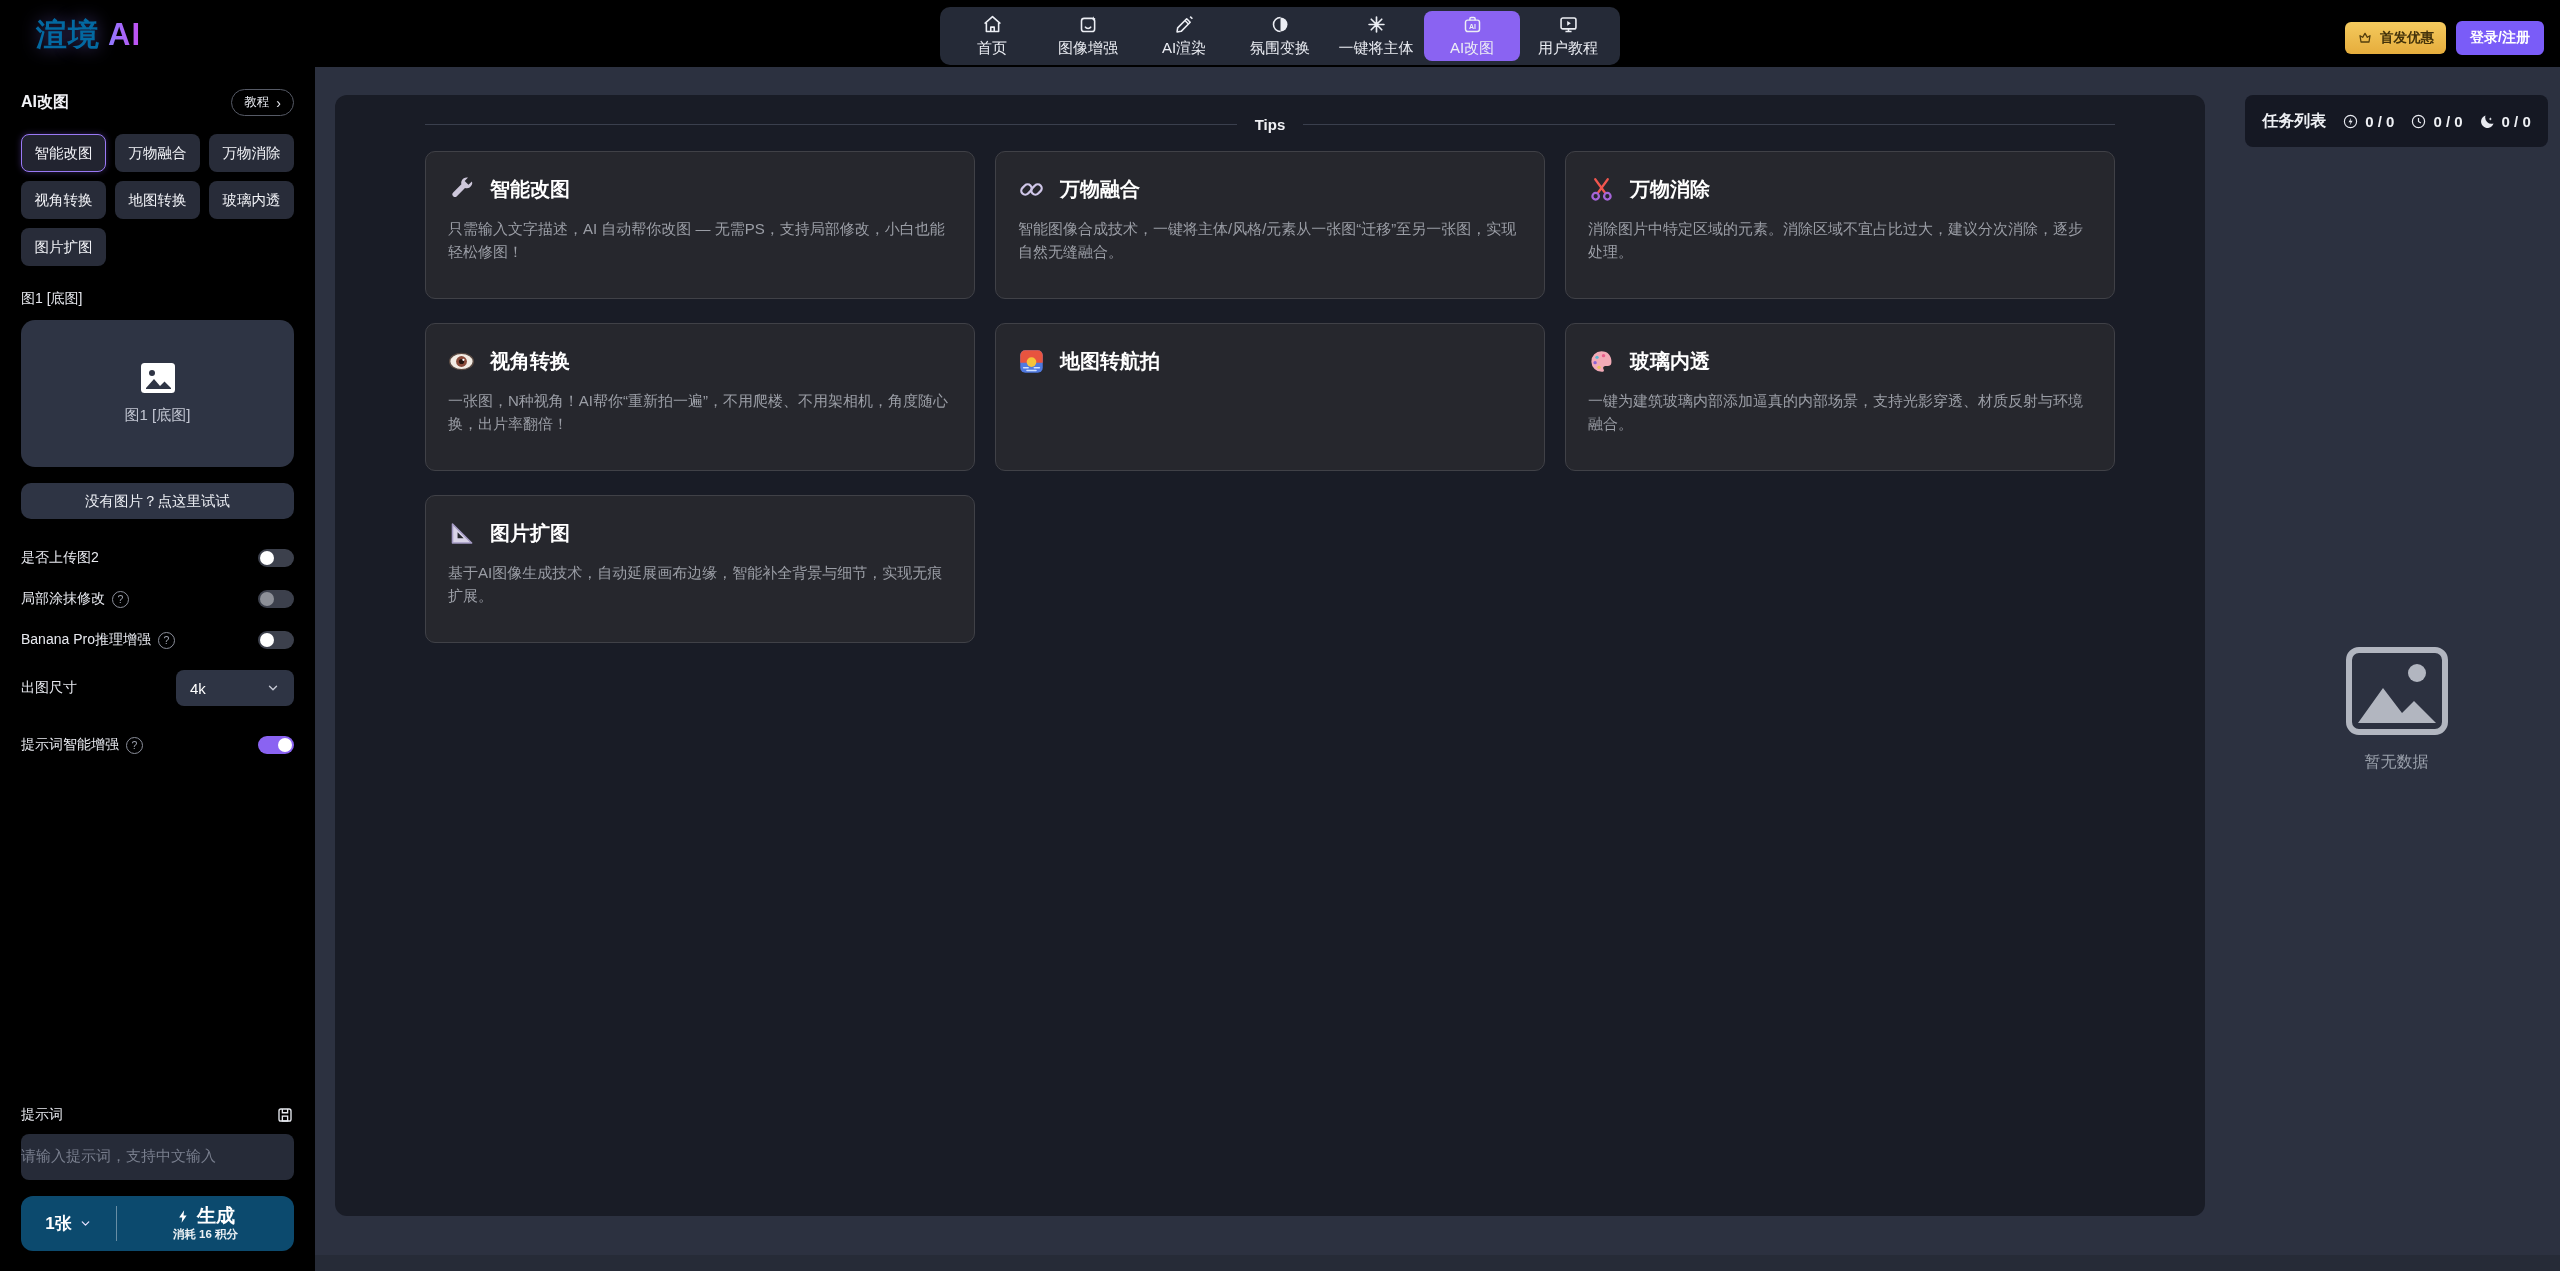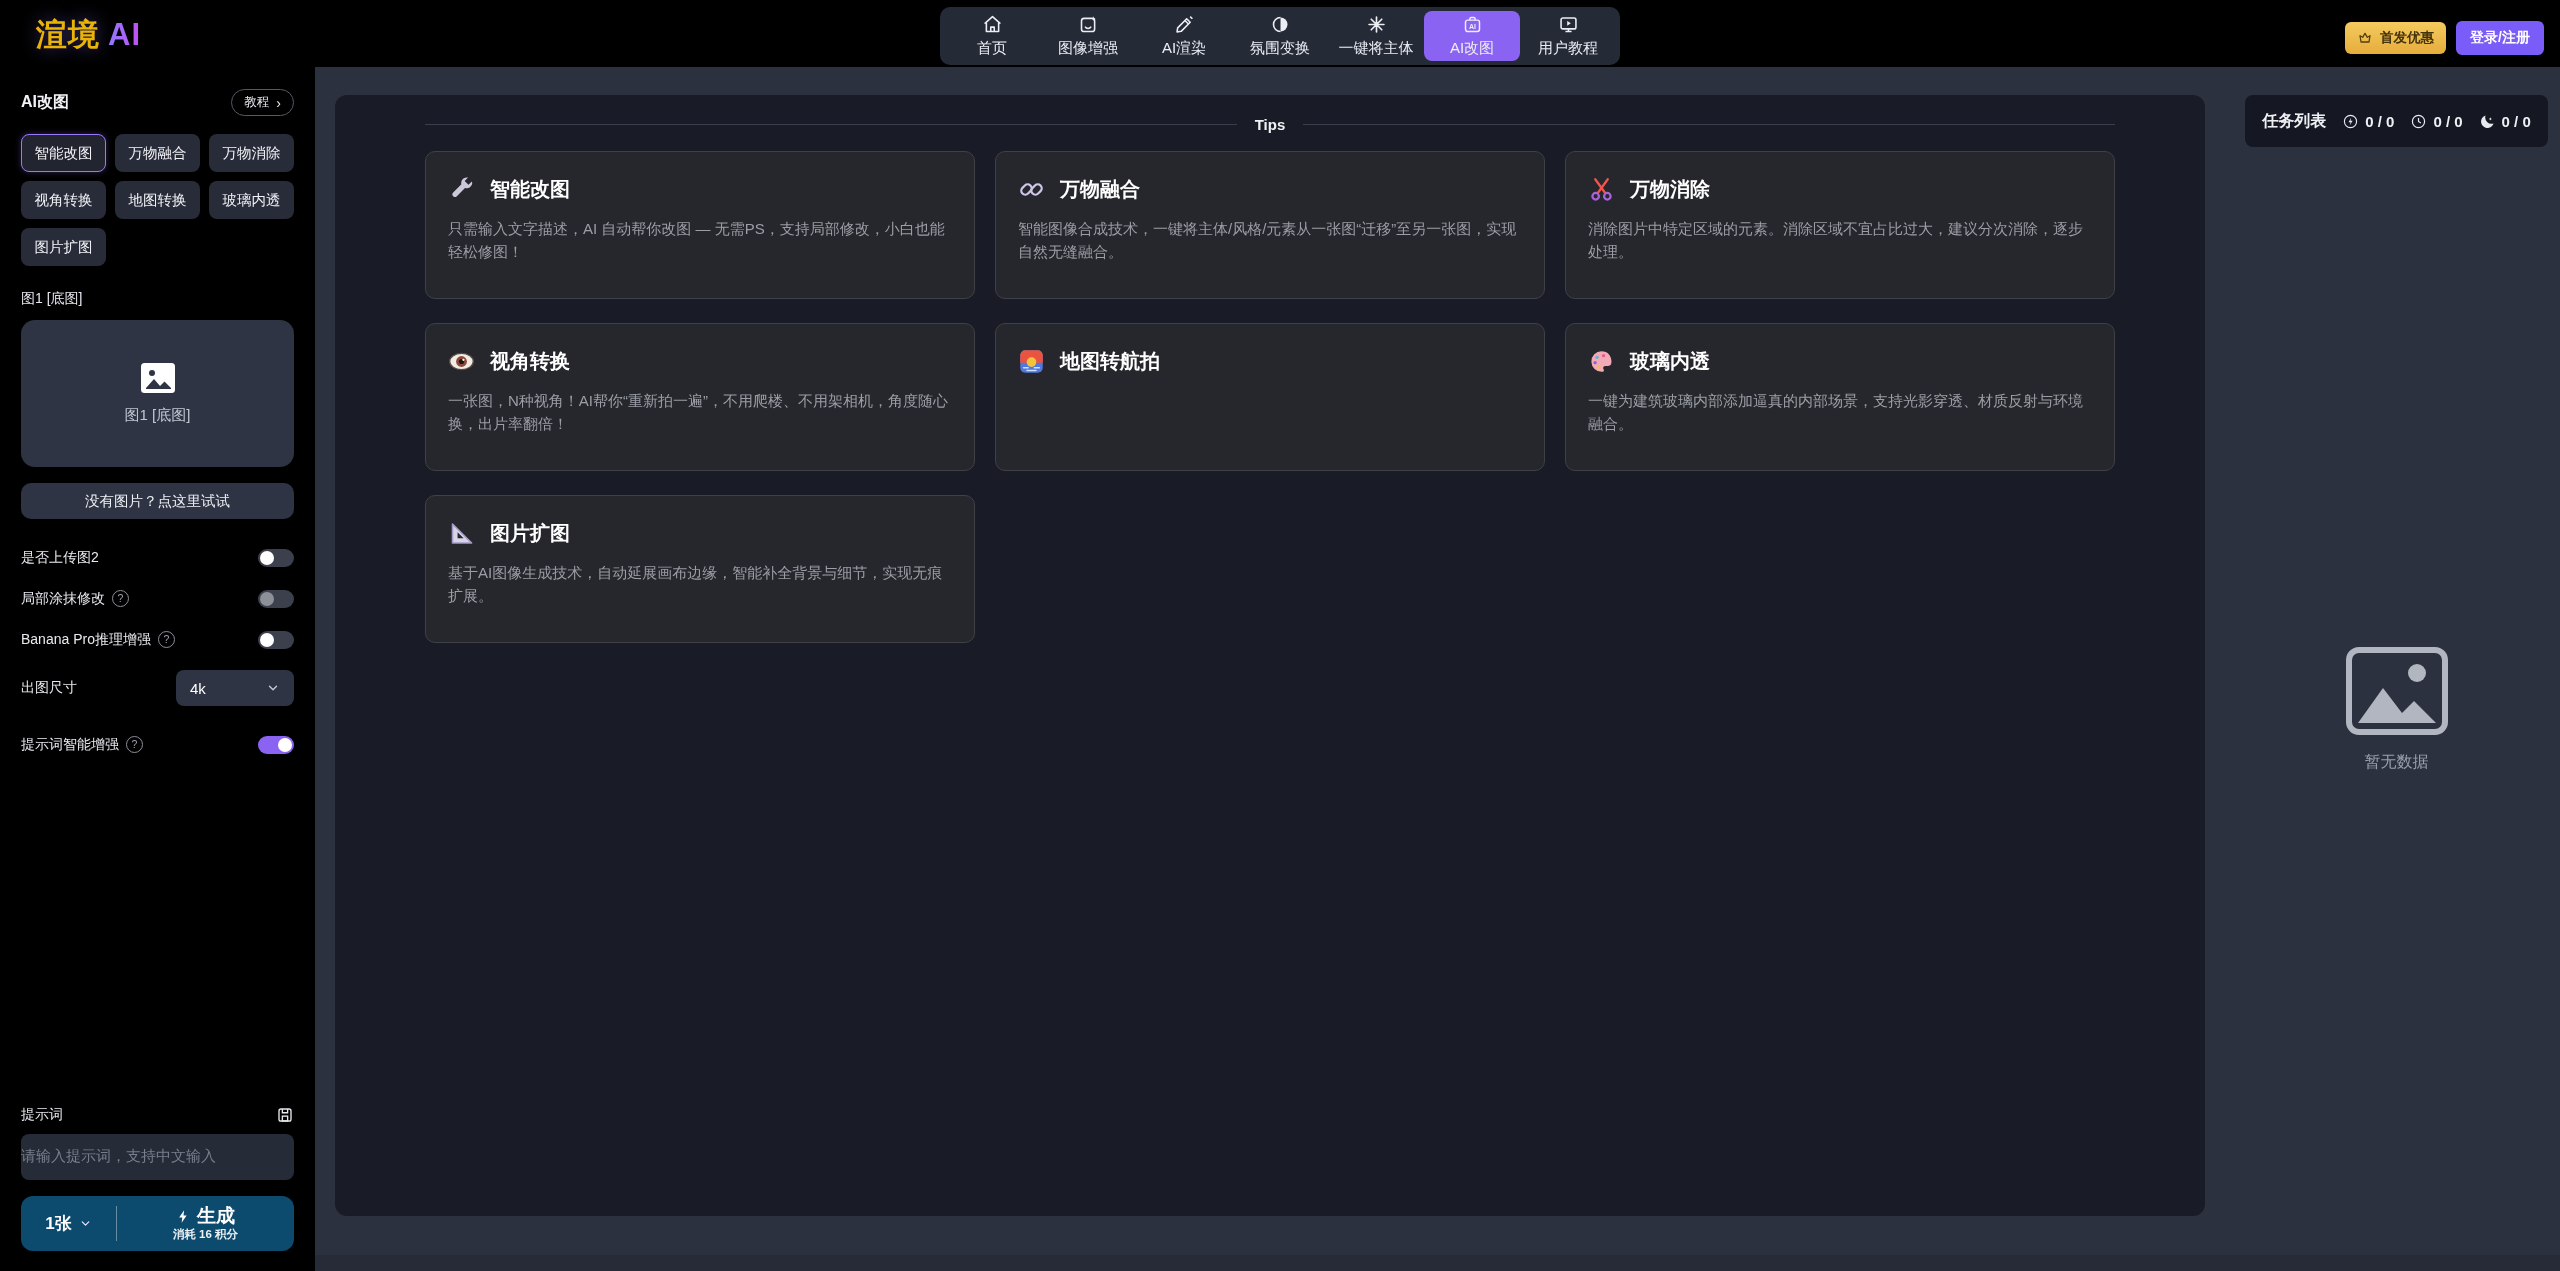--- a/index.html
+++ b/index.html
@@ -3,21 +3,21 @@
 <meta charset="utf-8">
 <style>
   html,body{margin:0;padding:0;background:#000;}
   .app{position:relative;width:2560px;height:1271px;background:#000;overflow:hidden;
        font-family:"Liberation Sans","DejaVu Sans",sans-serif;color:#fff;}
   .icon svg{display:block;}
 
   
   .topbar{position:absolute;left:0;top:0;right:0;height:67px;}
   .logo{position:absolute;left:36px;top:14px;font-size:31px;font-weight:800;letter-spacing:1px;cursor:pointer;}
-  .logo .cn{color:#eab308;text-shadow:0 0 18px rgba(140,120,255,.45);margin-top:16px;}
+  .logo .cn{color:#0369a1;text-shadow:0 0 18px rgba(140,120,255,.45);margin-top:16px;}
   .logo .ai{margin-left:8px;background:linear-gradient(90deg,#8f7bff,#c44ef2);
             -webkit-background-clip:text;background-clip:text;color:transparent;}
   .navpill{position:absolute;left:50%;top:7px;transform:translateX(-50%);height:58px;box-sizing:border-box;
            display:flex;align-items:stretch;background:#252a37;border-radius:10px;padding:4px;}
   .nav-item{width:96px;display:flex;flex-direction:column;align-items:center;justify-content:center;gap:4px;
             color:#eceef4;font-size:15px;border-radius:8px;cursor:pointer;}
   .nav-item .icon svg{width:21px;height:21px;}
   .nav-item.active{background:#8a63f2;}
   .top-right{position:absolute;right:16px;top:21px;display:flex;gap:10px;align-items:center;}
   .promo-btn{display:flex;align-items:center;gap:7px;background:linear-gradient(180deg,#f4ca5e,#e6ad3c);
@@ -39,21 +39,21 @@
   .tab.active{background:#222430;border-color:#9a79f5;box-shadow:0 0 6px rgba(138,99,242,.35);}
   .img-label{margin-top:24px;font-size:14px;color:#e6e8ee;}
   .upload-card{margin-top:12px;height:147px;background:#2e3444;border-radius:14px;cursor:pointer;
                display:flex;flex-direction:column;align-items:center;justify-content:center;gap:13px;}
   .upload-card .icon svg{width:34px;height:30px;}
   .upload-card .cap{font-size:15px;color:#c3c7d3;}
   .noimg-btn{margin-top:16px;height:36px;background:#2e3444;border:none;border-radius:10px;width:100%;
              display:flex;align-items:center;justify-content:center;font-size:14.5px;color:#eef0f5;cursor:pointer;}
   .toggles{margin-top:18px;display:flex;flex-direction:column;}
   .trow{display:flex;align-items:center;justify-content:space-between;height:41px;}
-  .tlabel{display:flex;align-items:flex-start;gap:7px;font-size:14px;color:#e8eaf0;}
+  .tlabel{display:flex;align-items:flex-end;gap:7px;font-size:14px;color:#e8eaf0;}
   .help{width:15px;height:15px;border:1px solid #8b8f9b;border-radius:50%;color:#9ca1ad;font-size:10.5px;
         display:flex;align-items:center;justify-content:center;cursor:pointer;flex:none;}
   .switch{width:36px;height:18px;border-radius:9px;background:#3c404c;position:relative;cursor:pointer;flex:none;}
   .switch .knob{position:absolute;top:2px;left:2px;width:14px;height:14px;border-radius:50%;background:#fff;}
   .switch.disabled .knob{background:#8d9098;}
   .switch.on{background:#8a63f2;}
   .switch.on .knob{left:auto;right:2px;}
   .size-row{display:flex;align-items:center;justify-content:space-between;margin-top:10px;}
   .size-label{font-size:14px;color:#e8eaf0;}
   .size-select{width:118px;height:36px;box-sizing:border-box;background:#2e3444;border-radius:8px;cursor:pointer;

